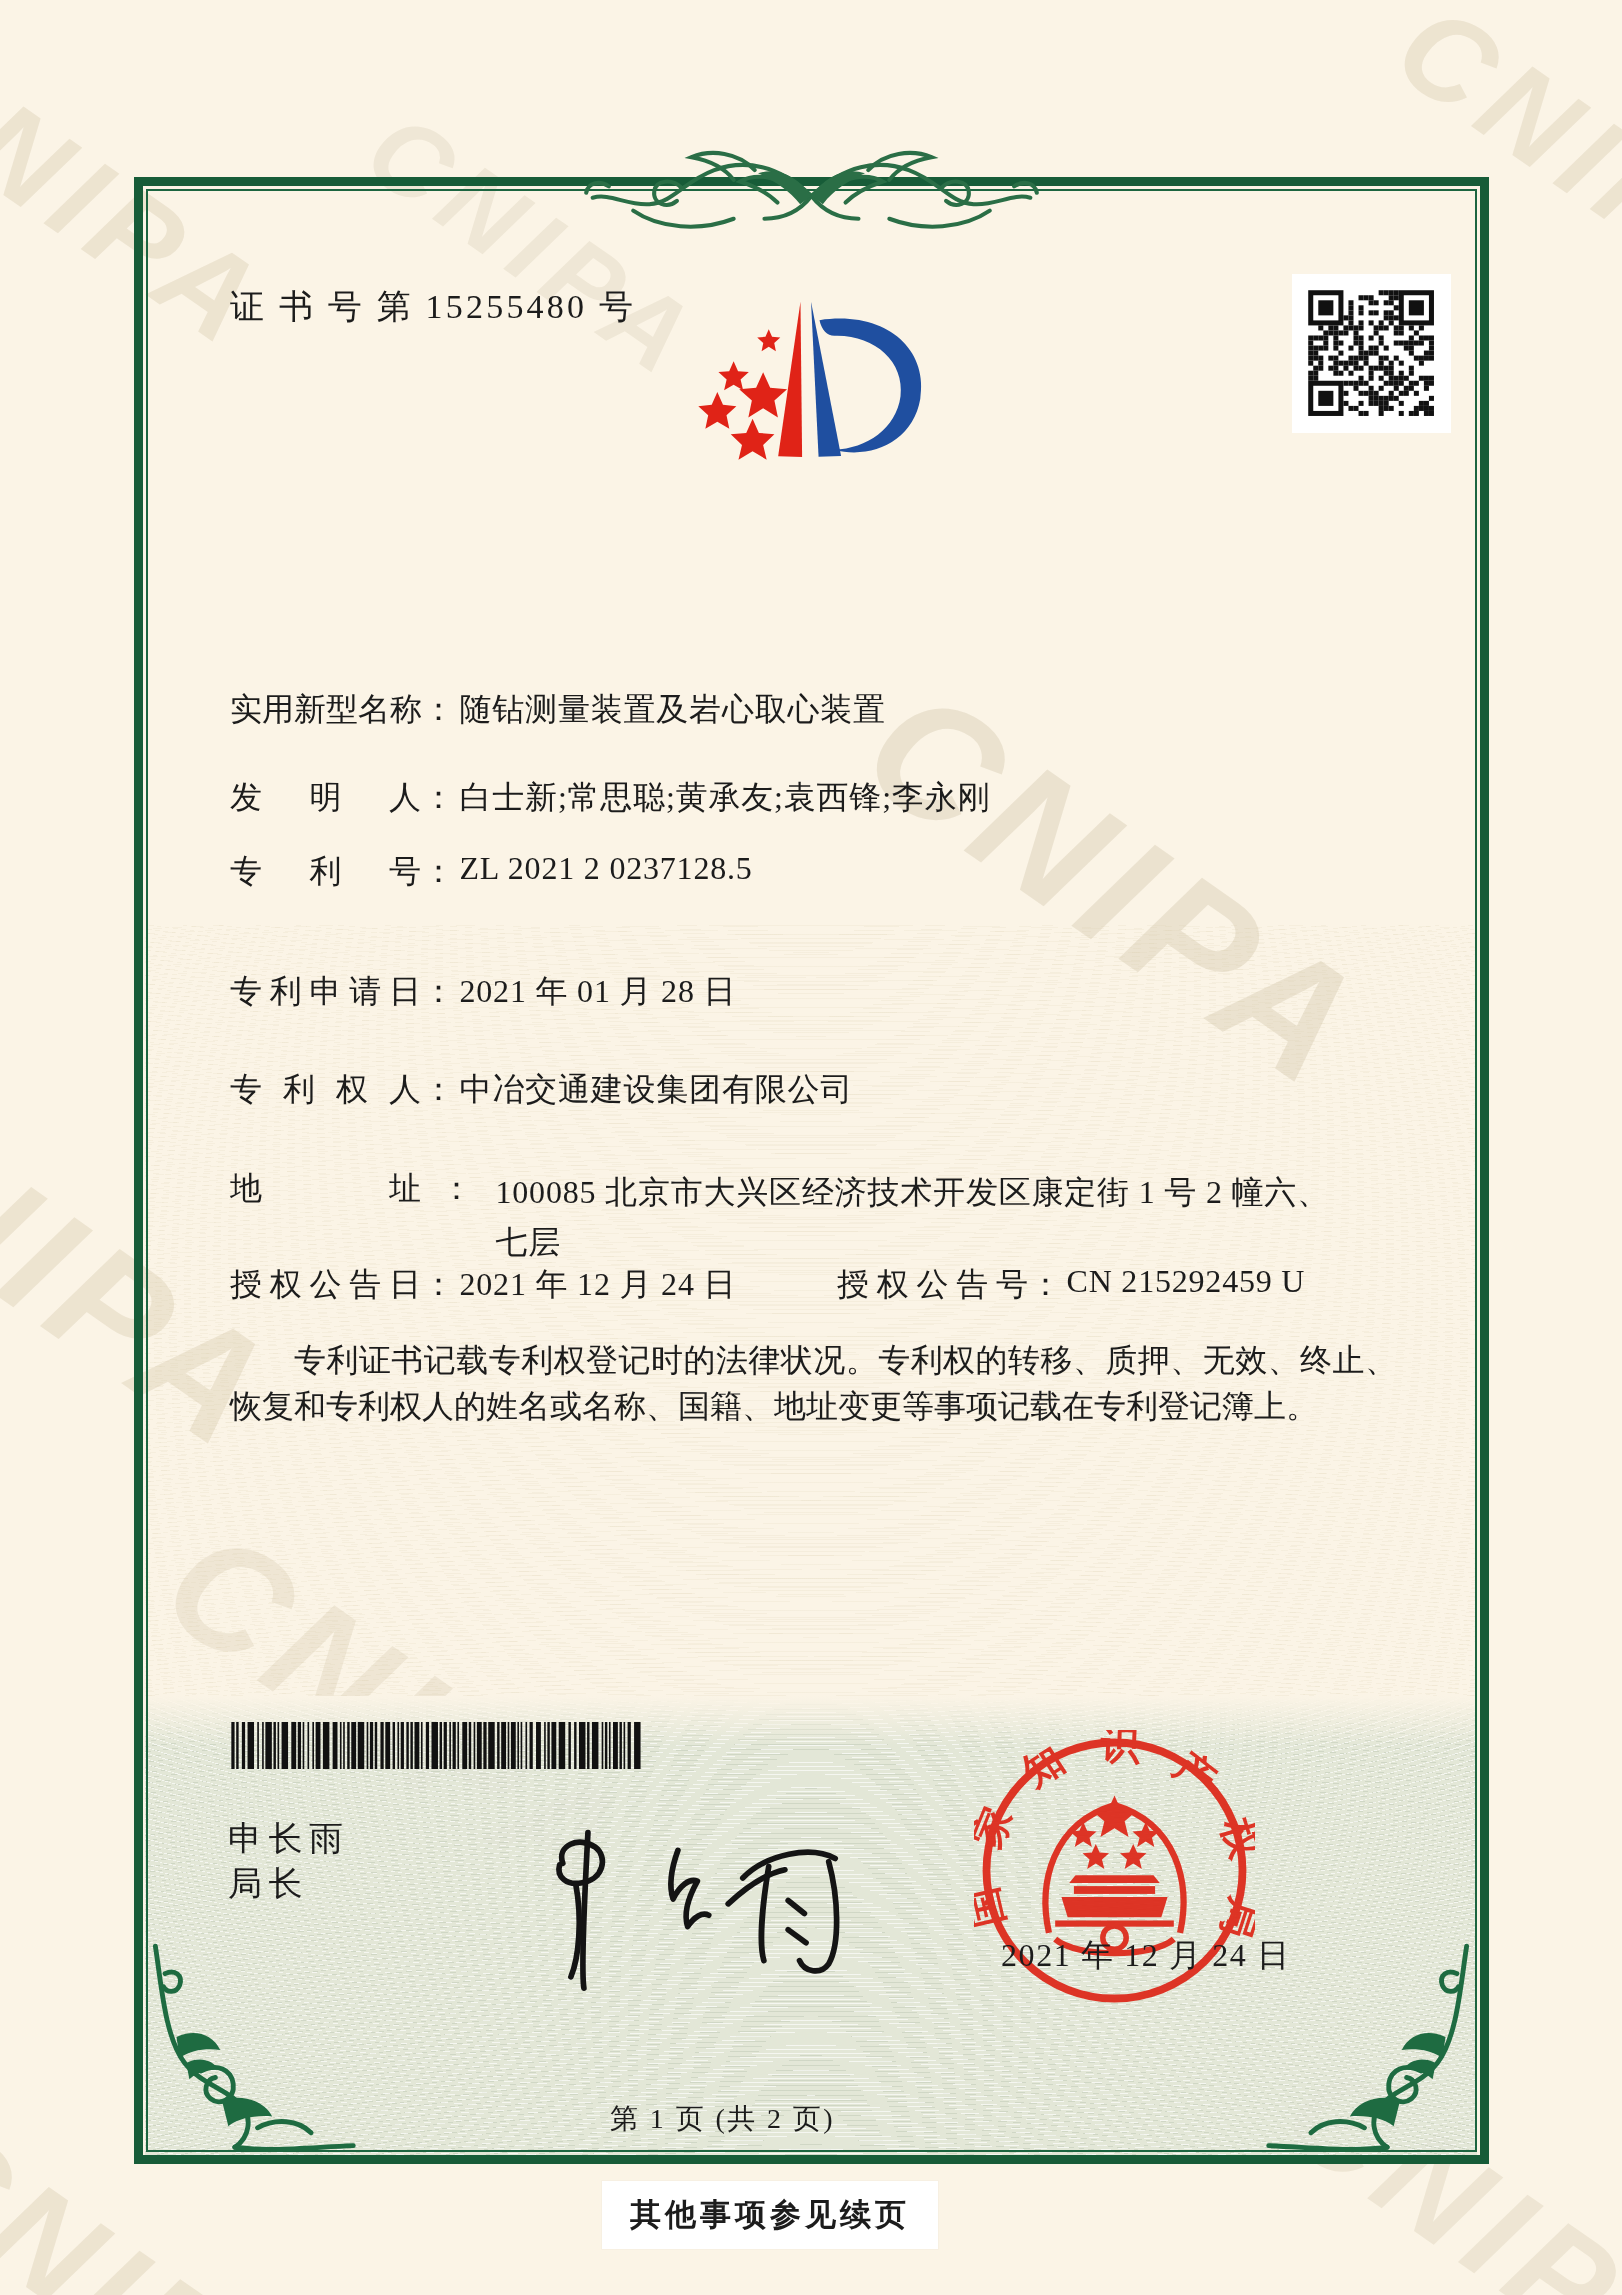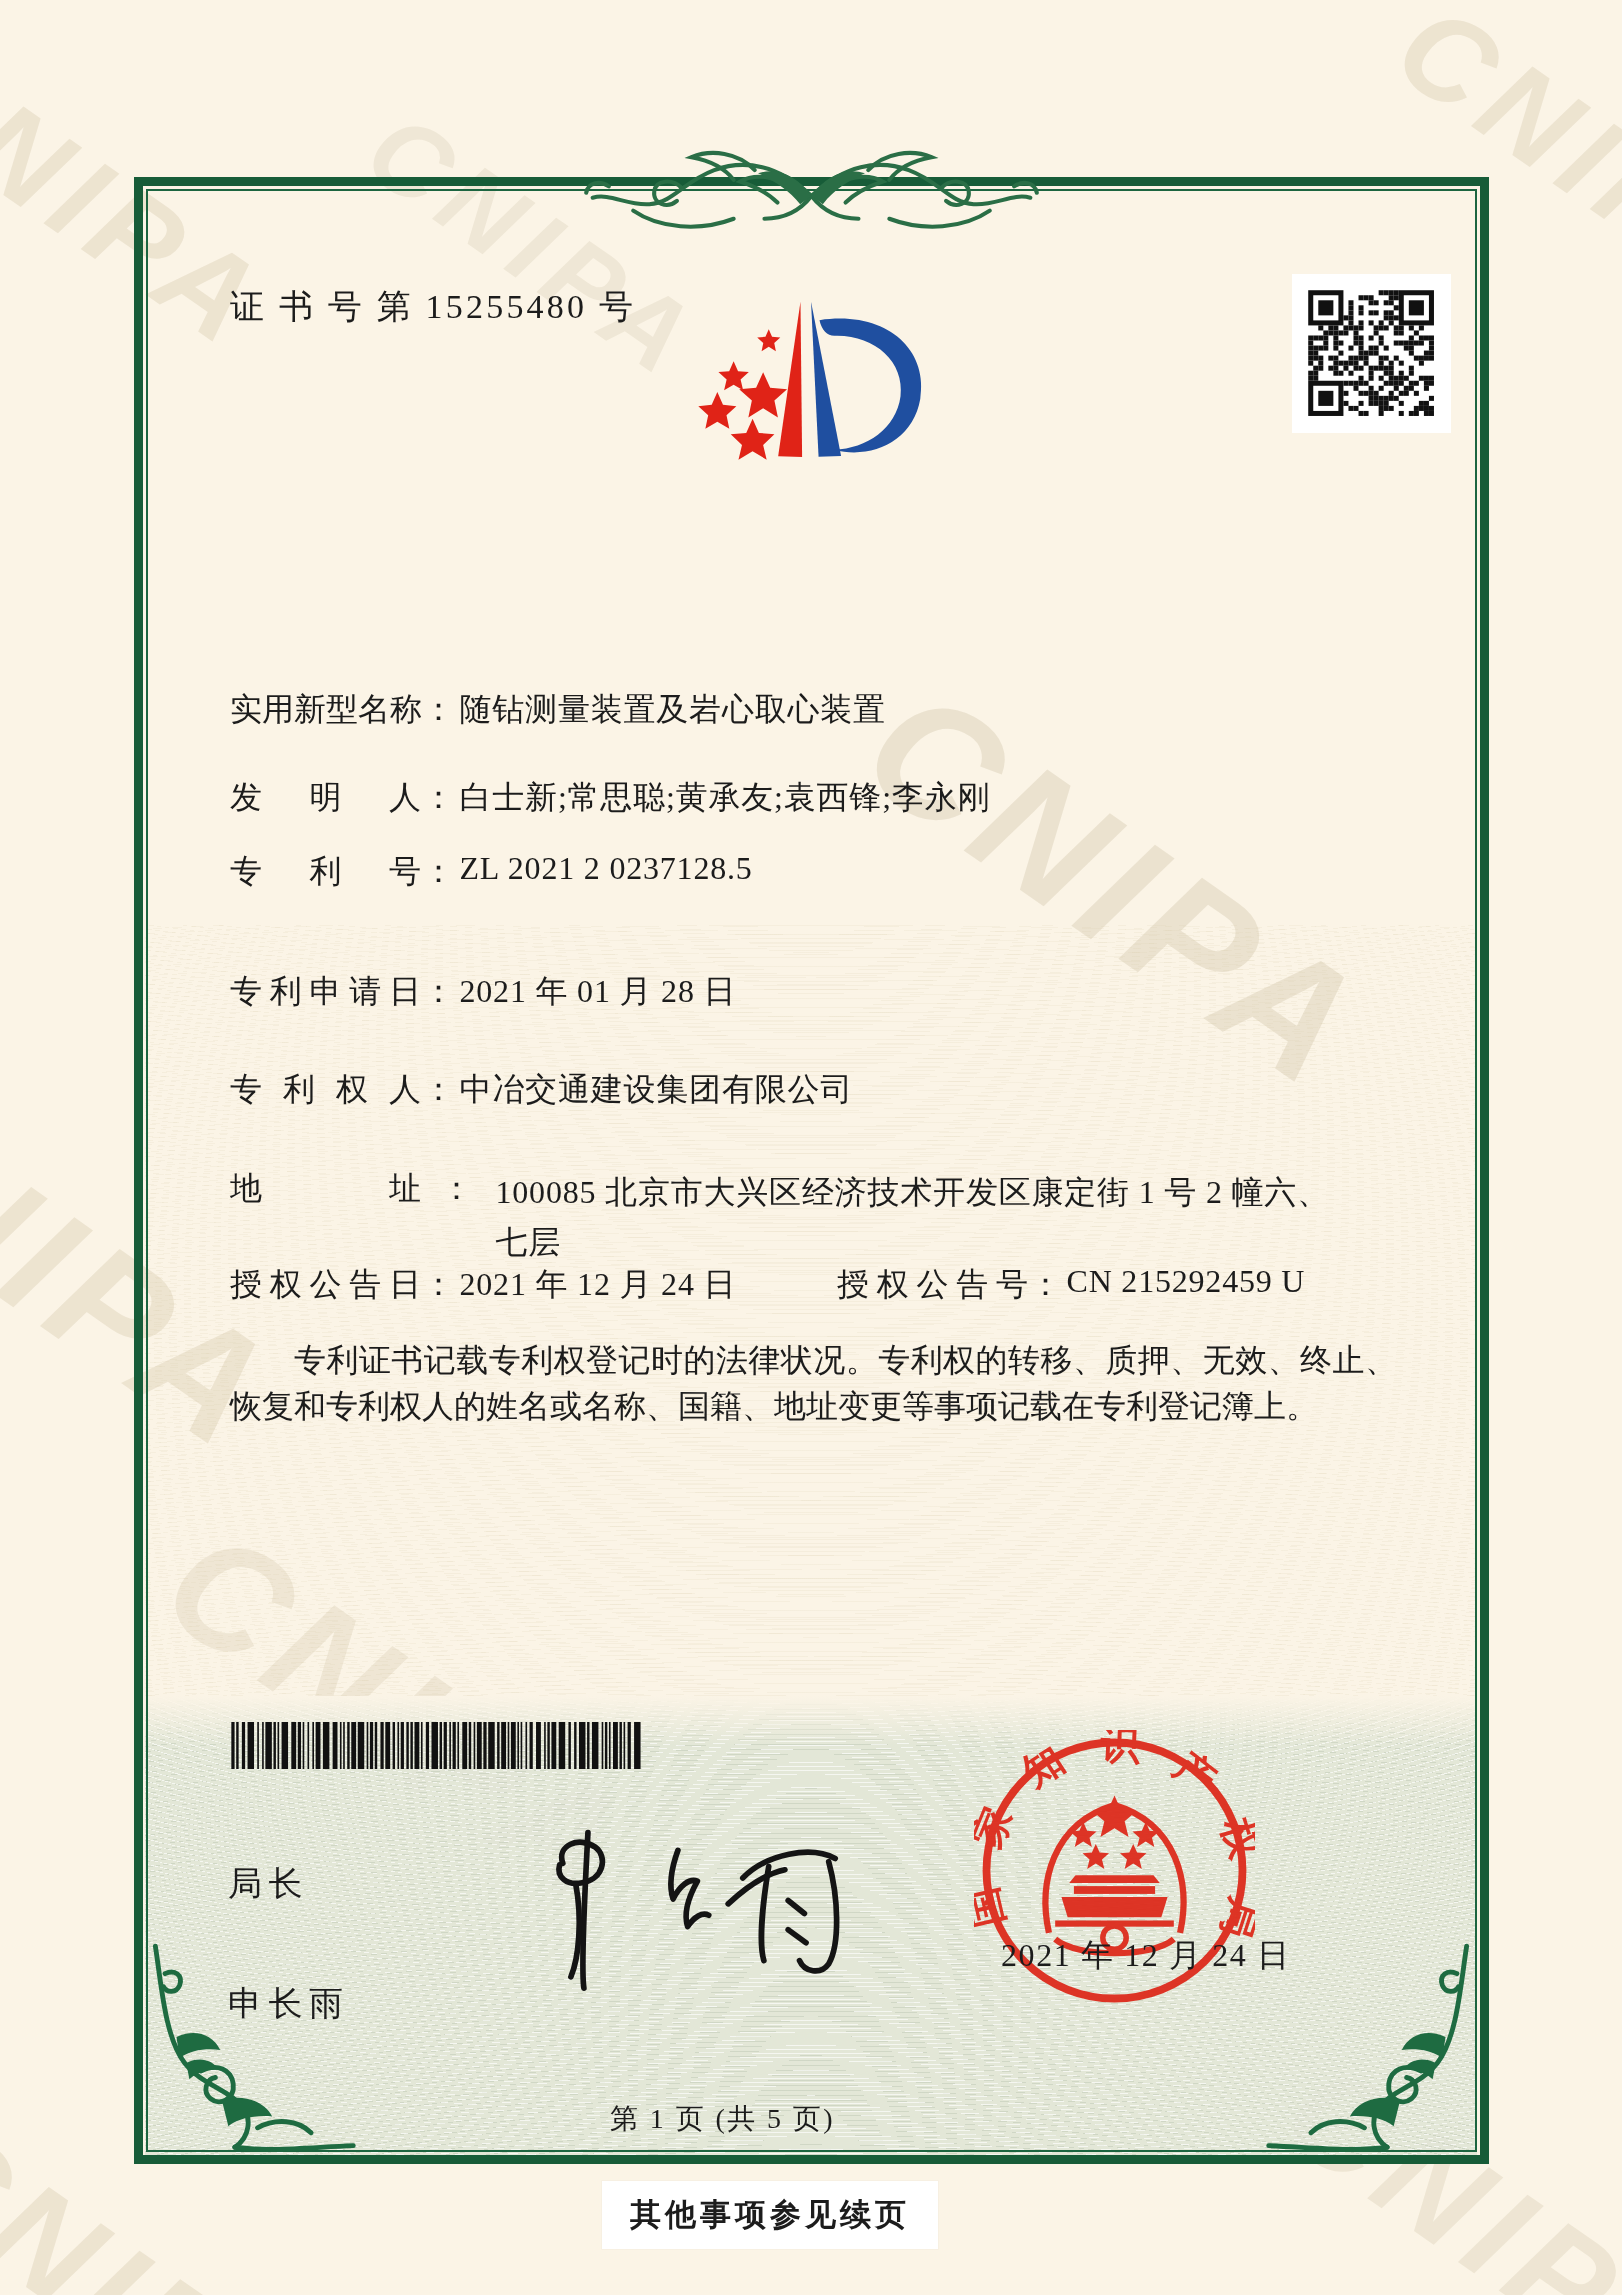--- a/index.html
+++ b/index.html
@@ -49,21 +49,21 @@
     font-size:76px;font-weight:700;letter-spacing:.13em;}
   .row{left:230px;font-size:32px;display:flex;align-items:flex-start;white-space:nowrap;}
   .flabel{display:inline-block;width:191px;text-align:justify;text-align-last:justify;}
   .colon{display:inline-block;margin:0 4.9px 0 1.6px;}
   .fval{letter-spacing:0.8px;}
   .addr-val{white-space:normal;width:957px;line-height:50px;letter-spacing:0.8px;}
   .paras{left:230px;top:1337px;width:1167px;font-size:32px;line-height:46px;
     text-align:justify;z-index:5;position:absolute;}
   .paras p{margin:0;text-indent:2em;}
   .sig-title{left:228px;top:1861px;font-size:34px;letter-spacing:6.5px;}
-  .sig-name{left:228px;top:1981px;font-size:34px;letter-spacing:6.5px;}
+  .sig-name{left:228px;top:1816px;font-size:34px;letter-spacing:6.5px;}
   .seal-date{left:1001px;top:1934px;font-size:32px;letter-spacing:1.6px;z-index:7;}
   .footer-page{left:479px;top:2100px;width:487px;text-align:center;font-size:28px;letter-spacing:2.4px;}
   .cont-note{left:602px;top:2181px;background:#ffffff;padding:13px 28px;
     font-size:31px;letter-spacing:4px;box-shadow:0 0 0 0.8px rgba(0,0,0,.02);font-weight:bold;}
   .qr-box{left:1292px;top:274px;width:159px;height:159px;background:#fff;z-index:5;}
   .seal-wrap{left:974px;top:1730px;width:281px;height:281px;z-index:6;opacity:.95;}
 </style>
 </head>
 <body>
 
@@ -559,17 +559,17 @@
       <circle cx="180" cy="266" r="15" fill="none" stroke="#dd2b1c" stroke-width="7"></circle>
     </g>
     <g fill="none" stroke="#dd2b1c" stroke-width="8">
       <path d="M96,260 C82,196 100,120 180,96"></path>
       <path d="M264,260 C278,196 260,120 180,96"></path>
       <path d="M104,268 C132,292 228,292 256,268"></path>
     </g>
   </svg>
   <div class="abs seal-date">2021 年 12 月 24 日</div>
 
-  <div class="abs footer-page">第 1 页 (共 5 页)</div>
+  <div class="abs footer-page">第 1 页 (共 2 页)</div>
   <div class="abs cont-note">其他事项参见续页</div>
 
 </div>
 
 
 </body></html>

